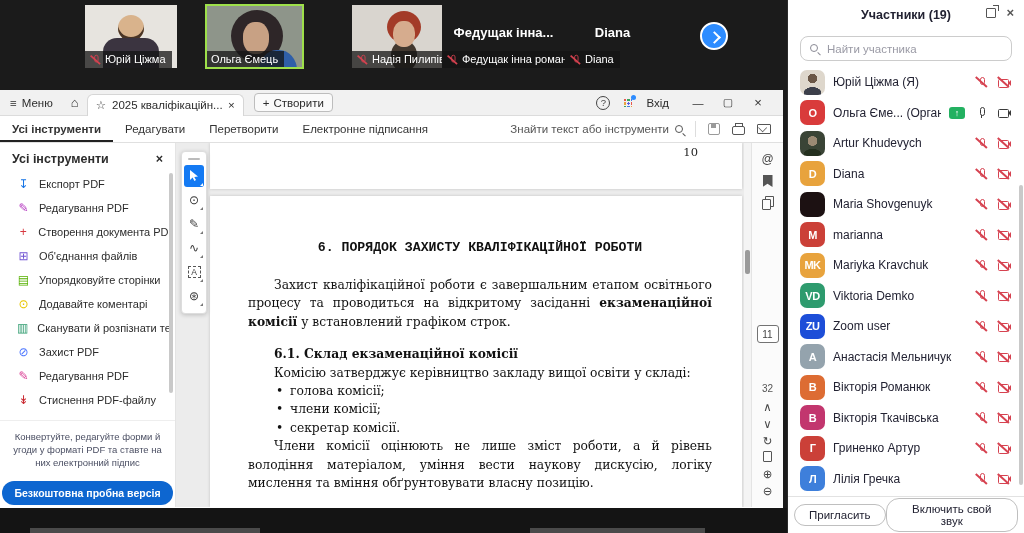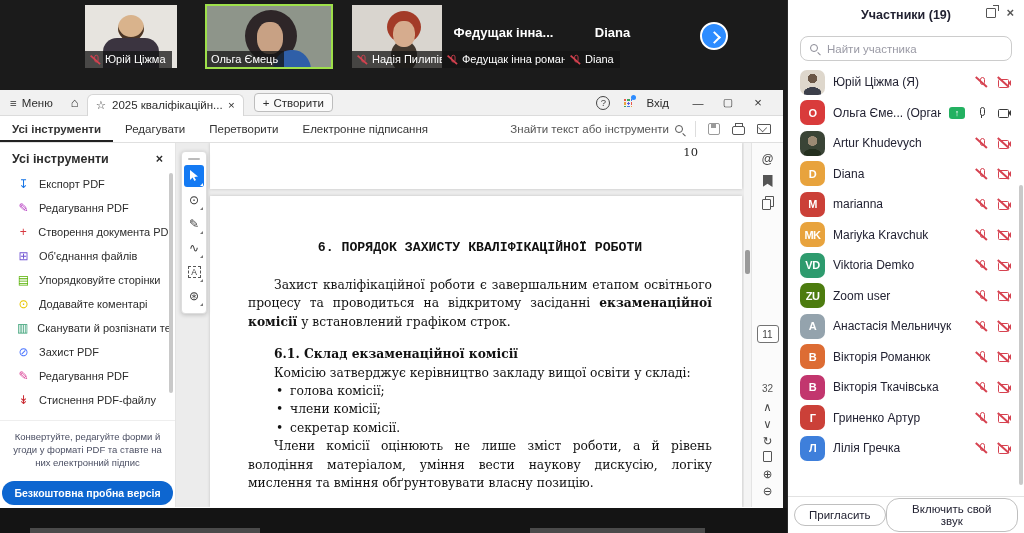--- a/index.html
+++ b/index.html
@@ -226,21 +226,21 @@
 <div class="stage">
 
   <div class="video-strip">
     <div class="vtile t-yurii muted" style="left:85px;width:92px;">
       <div class="portrait"></div>
       <div class="vlabel">
         <span class="icm sm ic-mic-off"><i></i></span>
         <span>Юрій Ціжма</span>
       </div>
     </div>
-    <div class="vtile t-olha speaking live" style="left:205px;width:128px;height:65px;top:4px;padding-left:40px;">
+    <div class="vtile t-olha speaking live" style="left:205px;width:99px;height:65px;top:4px;padding-left:40px;">
       <div class="portrait"></div>
       <div class="vlabel">
 
         <span>Ольга Ємець</span>
       </div>
     </div>
     <div class="vtile t-nadia muted" style="left:352px;width:103px;">
       <div class="portrait"></div>
       <div class="vlabel">
         <span class="icm sm ic-mic-off"><i></i></span>
@@ -491,20 +491,32 @@
 
         <span class="p-icons off-icons">
             <span class="icm ic-mic-off"><i></i></span>
             <span class="icm ic-cam-off">
               <i></i>
             </span>
           </span>
 
       </div>
       <div class="p-row muted">
+        <span class="p-avatar photo-black"></span>
+        <span class="p-name">Maria Shovgenuyk</span>
+
+        <span class="p-icons off-icons">
+            <span class="icm ic-mic-off"><i></i></span>
+            <span class="icm ic-cam-off">
+              <i></i>
+            </span>
+          </span>
+
+      </div>
+      <div class="p-row muted">
         <span class="p-avatar" style="background: rgb(203, 64, 56);">M</span>
         <span class="p-name">marianna</span>
 
         <span class="p-icons off-icons">
             <span class="icm ic-mic-off"><i></i></span>
             <span class="icm ic-cam-off">
               <i></i>
             </span>
           </span>
 
@@ -527,21 +539,21 @@
 
         <span class="p-icons off-icons">
             <span class="icm ic-mic-off"><i></i></span>
             <span class="icm ic-cam-off">
               <i></i>
             </span>
           </span>
 
       </div>
       <div class="p-row muted">
-        <span class="p-avatar" style="background: #4d7c0f;">ZU</span>
+        <span class="p-avatar" style="background: #1d4ed8;">ZU</span>
         <span class="p-name">Zoom user</span>
 
         <span class="p-icons off-icons">
             <span class="icm ic-mic-off"><i></i></span>
             <span class="icm ic-cam-off">
               <i></i>
             </span>
           </span>
 
       </div>

